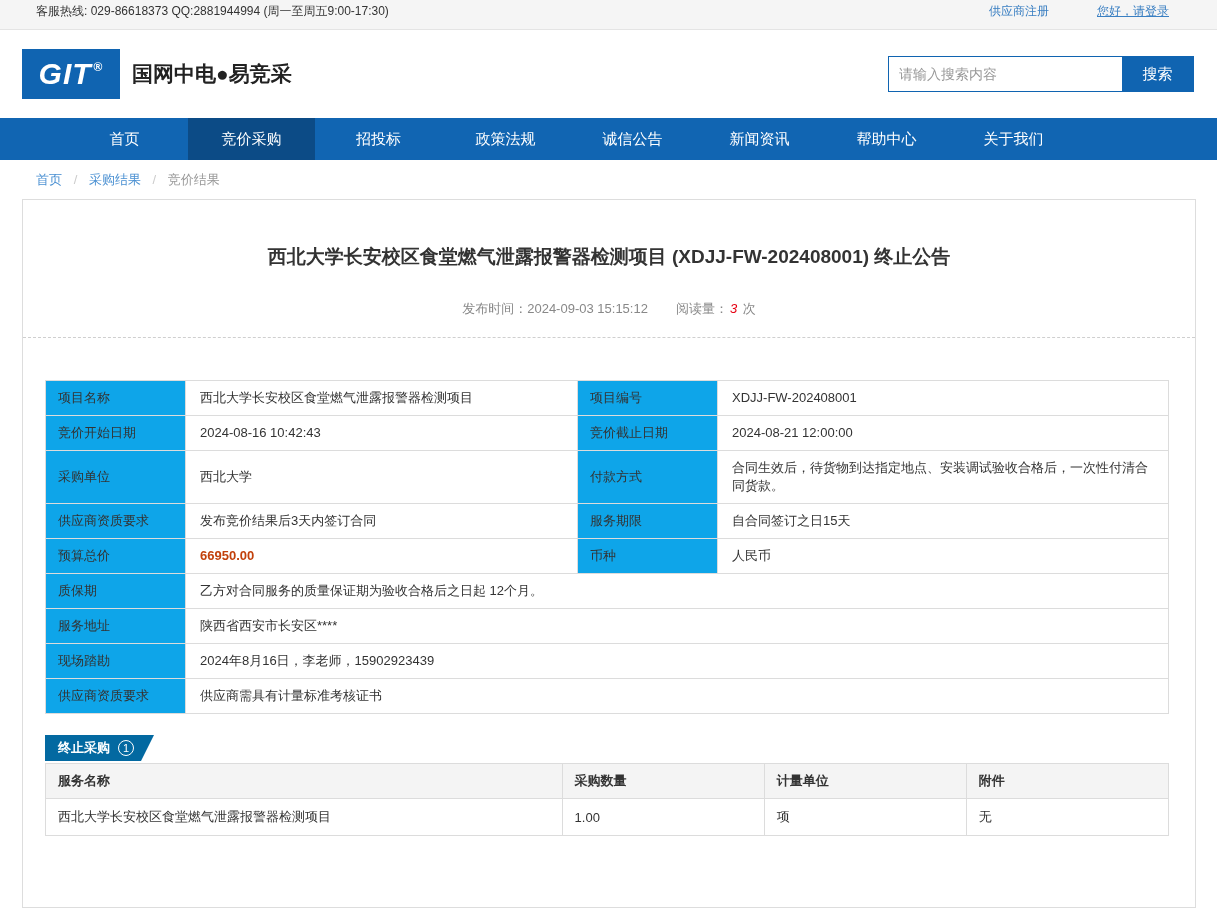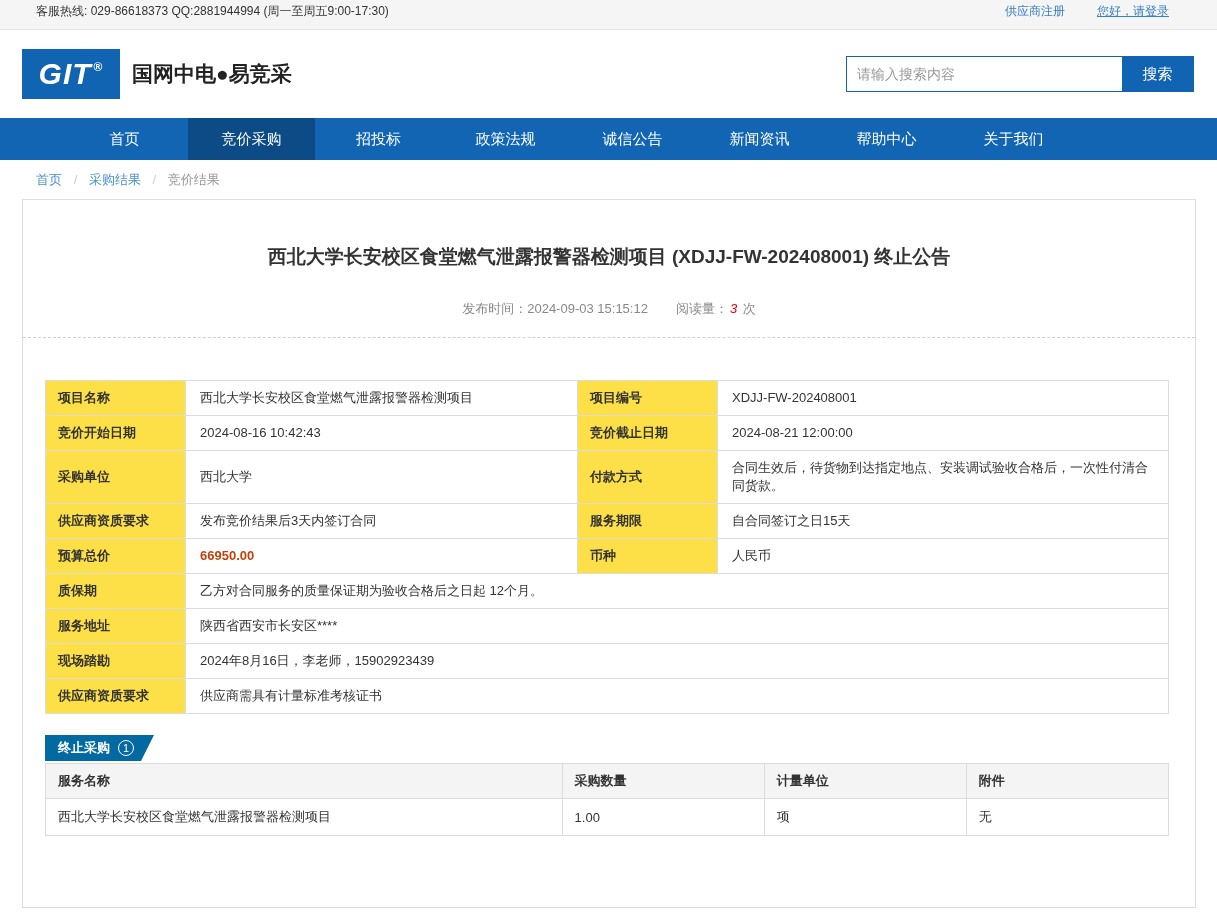--- a/index.html
+++ b/index.html
@@ -10,36 +10,36 @@
     overflow: hidden;
     color: #333;
   }
   
   .topbar {
     height: 30px; background: #f5f5f5; border-bottom: 1px solid #e4e4e4;
     display: flex; align-items: center; justify-content: space-between;
     font-size: 12px; color: #333;
     padding: 0 48px 7px 36px;
   }
-  .topbar-links { display: flex; gap: 32px; }
+  .topbar-links { display: flex; gap: 48px; }
   .topbar-links a { color: #3a7fc2; text-decoration: none; cursor: pointer; }
   .topbar-links a.login { text-decoration: underline; }
   
   .header { height: 88px; background: #fff; position: relative; }
   .header-inner { width: 1174px; margin: 0 auto 0 22px; height: 100%; position: relative; display: flex; align-items: center; }
   .logo-box {
     width: 98px; height: 50px; background: #1064b1; color: #fff;
     display: flex; align-items: center; justify-content: center;
     font-weight: bold; font-style: italic; font-size: 30px; letter-spacing: 1px;
   }
   .logo-box sup { font-size: 12px; font-style: normal; margin-left: 2px; margin-top: -14px; }
   .brand { font-size: 21px; font-weight: bold; color: #222; margin-left: 12px; }
   .search-wrap {
     position: absolute; right: 2px; top: 26px;
-    display: flex; border: 1px solid #1064b1; height: 36px; width: 348px;
+    display: flex; border: 1px solid #1064b1; height: 36px; width: 306px;
   }
   .search-input {
     border: none; outline: none; flex: 1; padding: 0 10px;
     font-size: 14px; color: #333; font-family: inherit;
   }
   .search-input::placeholder { color: #999; }
   .search-btn {
     width: 71px; background: #1064b1; color: #fff; border: none;
     font-size: 15px; cursor: pointer; font-family: inherit;
   }
@@ -68,21 +68,21 @@
   .doc-meta { text-align: center; margin-top: 30px; font-size: 13px; color: #888; }
   .doc-meta .views-count { color: #e60012; font-style: italic; margin: 0 2px; }
   .doc-meta .gap { display: inline-block; width: 28px; }
   .dashed-divider { border-top: 1px dashed #cfcfcf; margin-top: 19px; }
   
   .info-table {
     width: 1124px; margin: 42px 22px 0 22px;
     border-collapse: collapse; font-size: 13px; table-layout: fixed;
   }
   .info-table td { border: 1px solid #dcdcdc; padding: 8px 12px; line-height: 18px; color: #333; }
-  .info-table td.lbl { background: #fde047; font-weight: bold; }
+  .info-table td.lbl { background: #0ea5e9; font-weight: normal; }
   .info-table td.val { padding-left: 14px; }
   .info-table td.red { color: #c2410c; font-weight: bold; }
   
   .section-badge {
     display: inline-flex; align-items: center; gap: 8px;
     margin: 21px 0 0 22px; height: 26px; padding: 0 20px 0 13px;
     background: #0369a1; color: #fff; font-size: 13px; font-weight: bold;
     clip-path: polygon(0 0, 100% 0, calc(100% - 13px) 100%, 0 100%);
   }
   .badge-circle {

